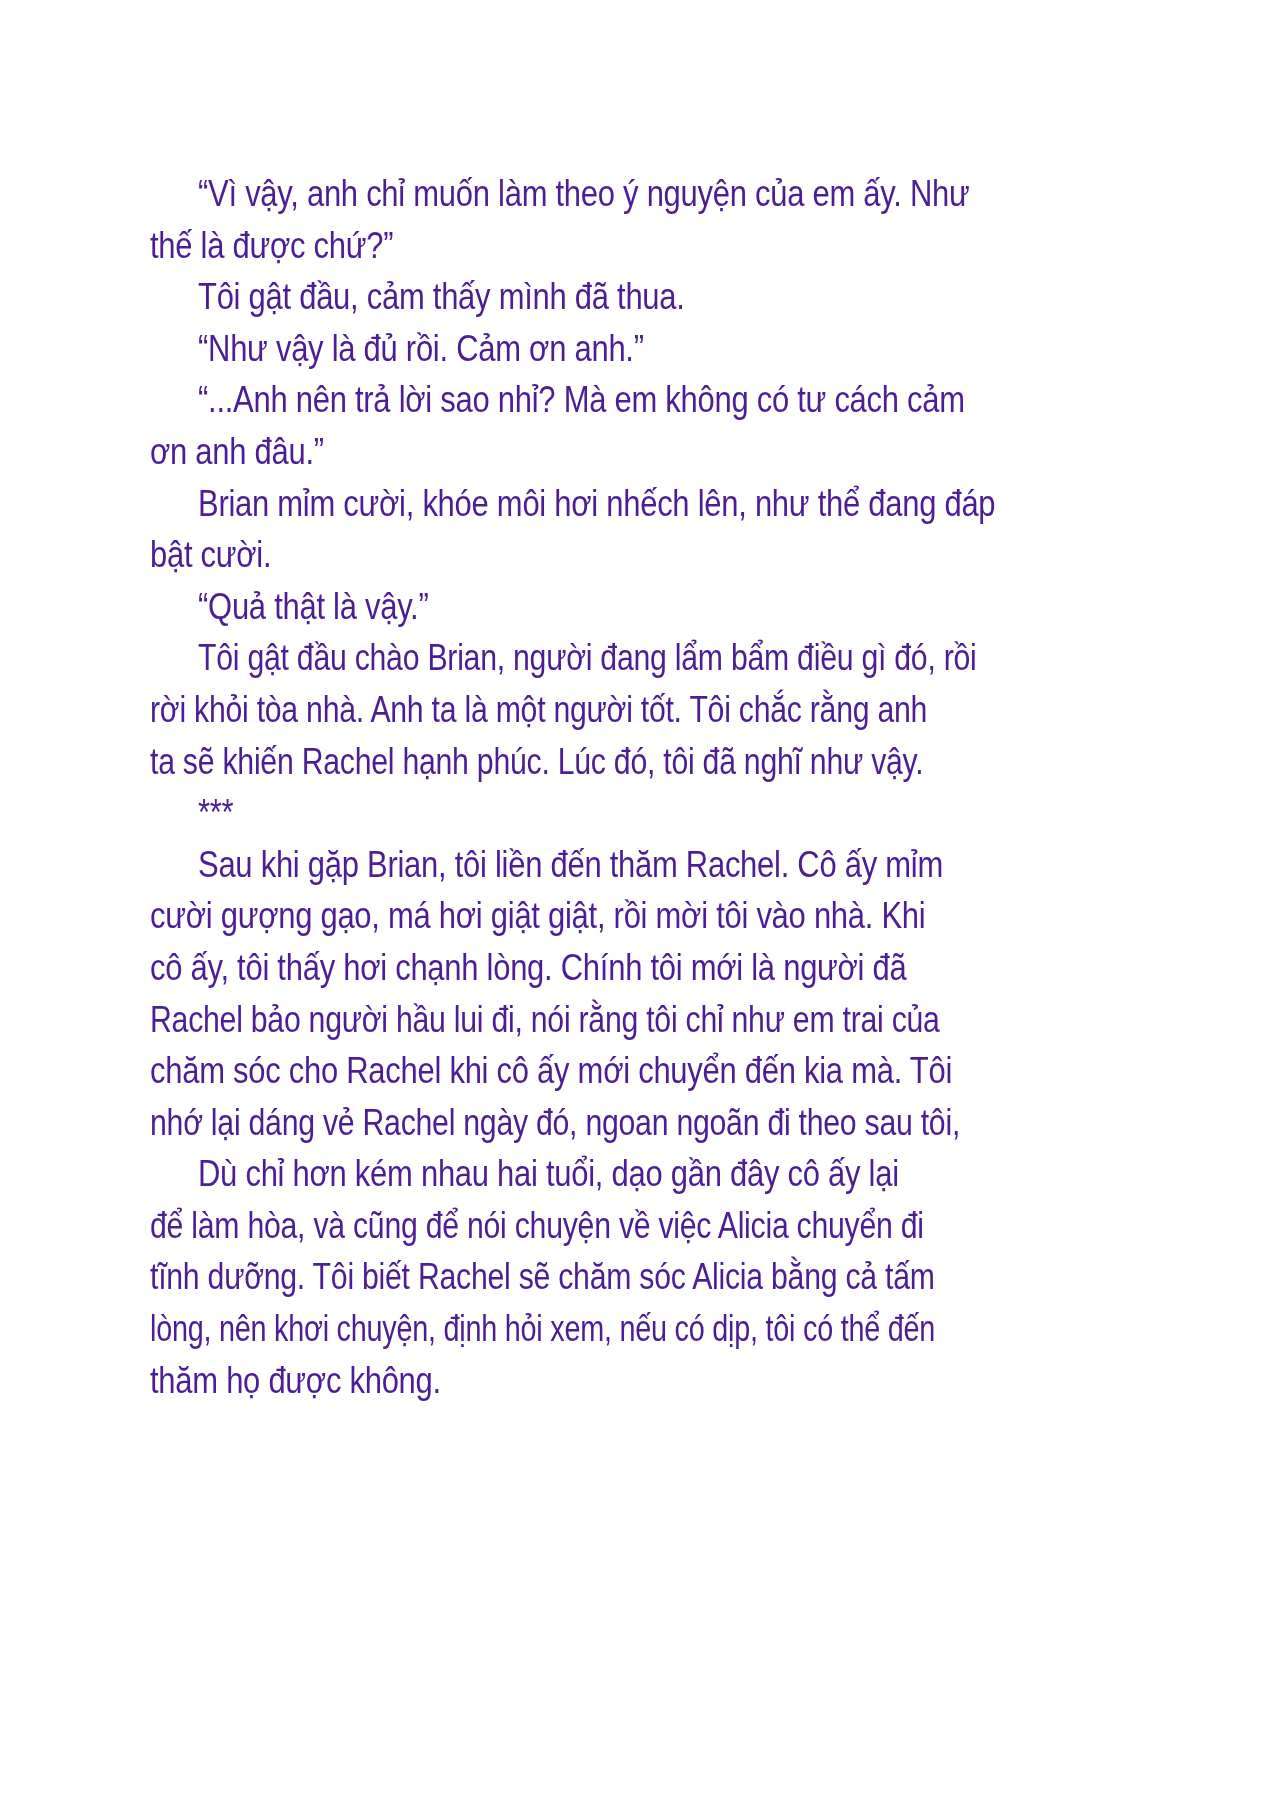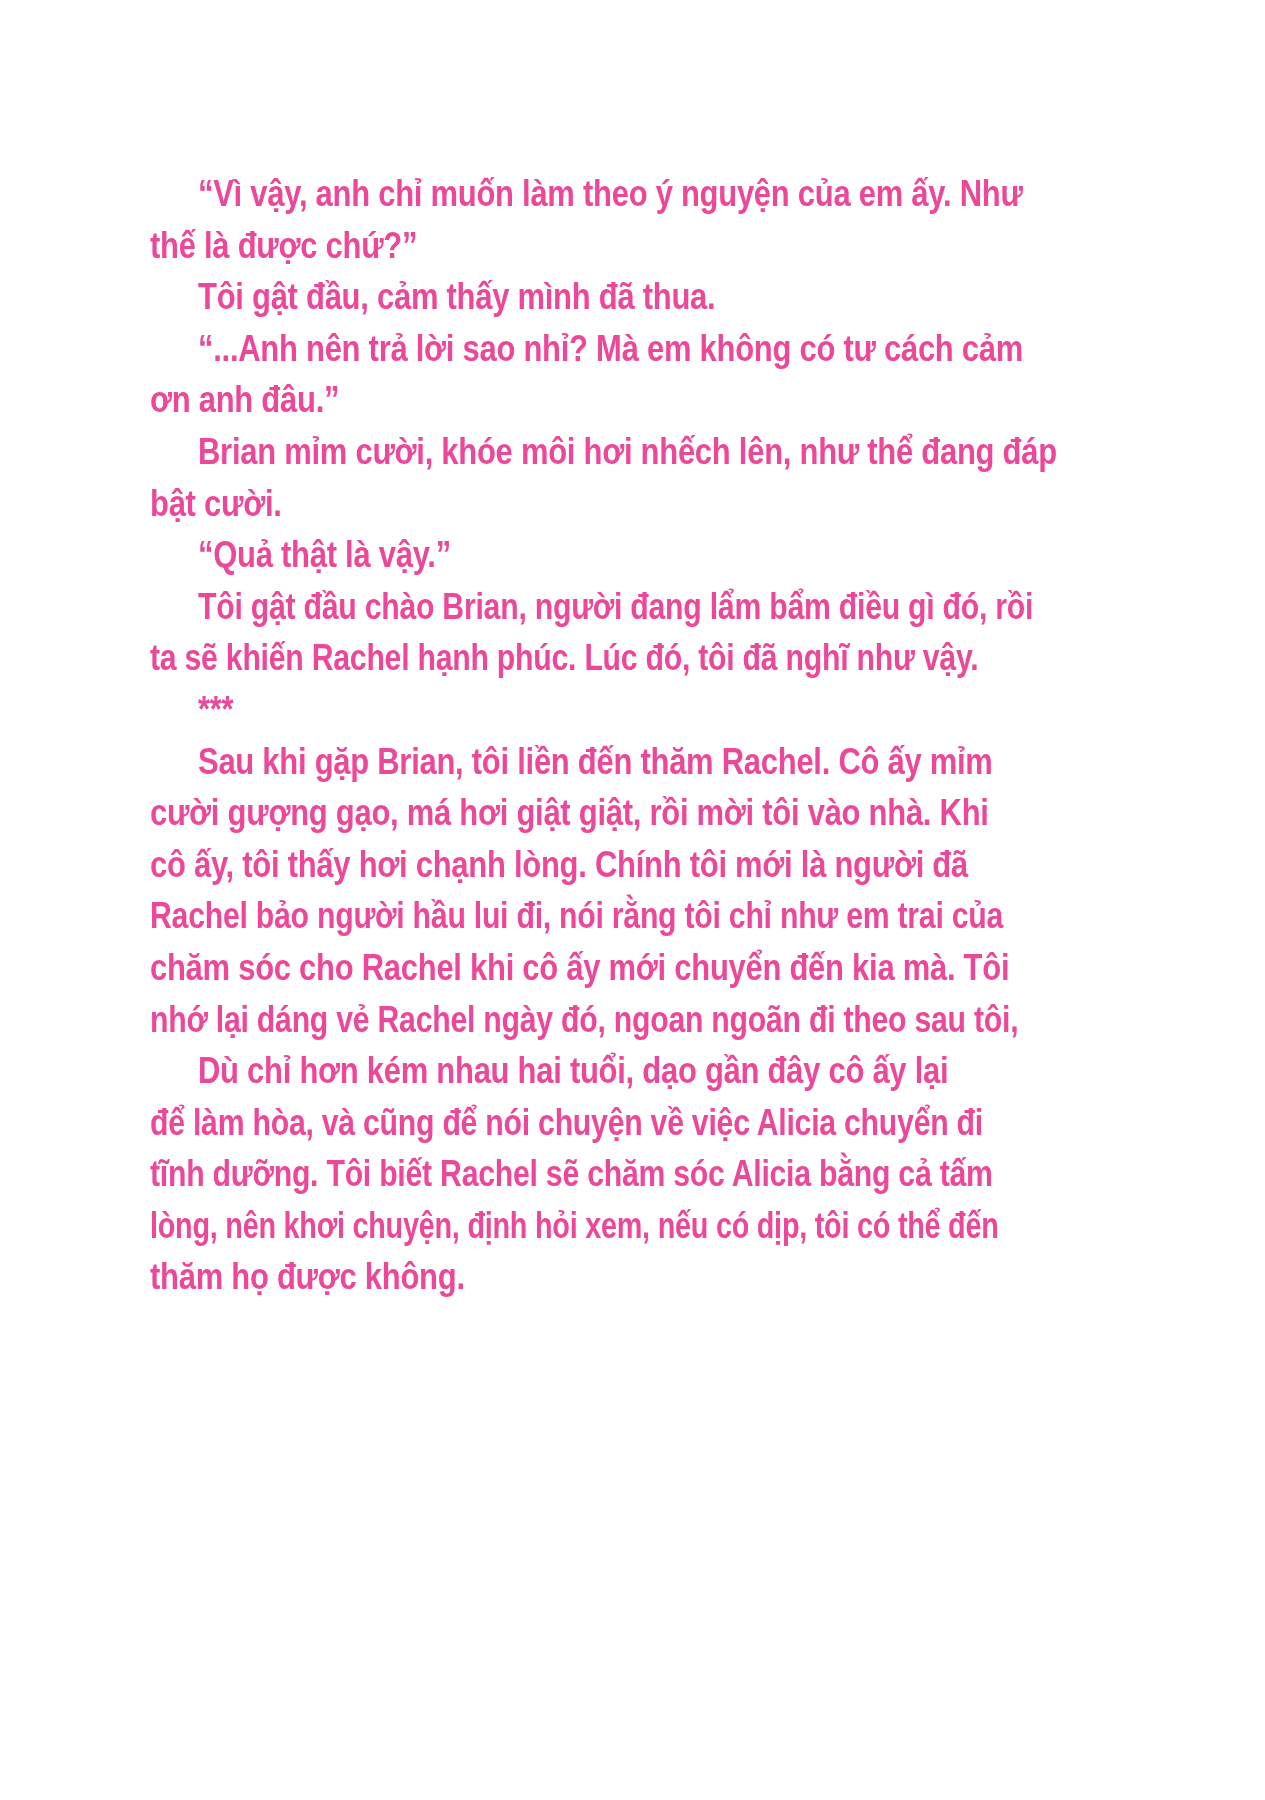--- a/index.html
+++ b/index.html
@@ -26,48 +26,50 @@
       left: 150px;
       top: 168px;
       width: 960px;
     }
     .line {
       position: relative;
       height: 51.6px;
       line-height: 51.6px;
       white-space: nowrap;
       font-family: "Liberation Sans", "DejaVu Sans", sans-serif;
-      font-weight: bold;
+      font-weight: normal;
       font-size: 36px;
-      color: #ec4899;
+      color: #4c1d95;
       letter-spacing: -0.3px;
       transform-origin: left center;
     }
     .line.indent {
       padding-left: 48px;
     }
     .line span {
       display: inline-block;
       transform-origin: left center;
     }
   </style>
 </head>
 <body>
 
 <div class="page">
   <div class="text-block" id="text-block">
     <div class="line indent"><span style="transform: scaleX(0.86);">“Vì vậy, anh chỉ muốn làm theo ý nguyện của em ấy. Như</span></div>
     <div class="line"><span style="transform: scaleX(0.86);">thế là được chứ?”</span></div>
     <div class="line indent"><span style="transform: scaleX(0.86);">Tôi gật đầu, cảm thấy mình đã thua.</span></div>
+    <div class="line indent"><span style="transform: scaleX(0.86);">“Như vậy là đủ rồi. Cảm ơn anh.”</span></div>
     <div class="line indent"><span style="transform: scaleX(0.86);">“...Anh nên trả lời sao nhỉ? Mà em không có tư cách cảm</span></div>
     <div class="line"><span style="transform: scaleX(0.86);">ơn anh đâu.”</span></div>
     <div class="line indent"><span style="transform: scaleX(0.86);">Brian mỉm cười, khóe môi hơi nhếch lên, như thể đang đáp</span></div>
     <div class="line"><span style="transform: scaleX(0.86);">bật cười.</span></div>
     <div class="line indent"><span style="transform: scaleX(0.86);">“Quả thật là vậy.”</span></div>
     <div class="line indent"><span style="transform: scaleX(0.84);">Tôi gật đầu chào Brian, người đang lẩm bẩm điều gì đó, rồi</span></div>
+    <div class="line"><span style="transform: scaleX(0.84);">rời khỏi tòa nhà. Anh ta là một người tốt. Tôi chắc rằng anh</span></div>
     <div class="line"><span style="transform: scaleX(0.84);">ta sẽ khiến Rachel hạnh phúc. Lúc đó, tôi đã nghĩ như vậy.</span></div>
     <div class="line indent"><span style="transform: scaleX(0.86);">***</span></div>
     <div class="line indent"><span style="transform: scaleX(0.86);">Sau khi gặp Brian, tôi liền đến thăm Rachel. Cô ấy mỉm</span></div>
     <div class="line"><span style="transform: scaleX(0.86);">cười gượng gạo, má hơi giật giật, rồi mời tôi vào nhà. Khi</span></div>
     <div class="line"><span style="transform: scaleX(0.86);">cô ấy, tôi thấy hơi chạnh lòng. Chính tôi mới là người đã</span></div>
     <div class="line"><span style="transform: scaleX(0.84);">Rachel bảo người hầu lui đi, nói rằng tôi chỉ như em trai của</span></div>
     <div class="line"><span style="transform: scaleX(0.86);">chăm sóc cho Rachel khi cô ấy mới chuyển đến kia mà. Tôi</span></div>
     <div class="line"><span style="transform: scaleX(0.84);">nhớ lại dáng vẻ Rachel ngày đó, ngoan ngoãn đi theo sau tôi,</span></div>
     <div class="line indent"><span style="transform: scaleX(0.86);">Dù chỉ hơn kém nhau hai tuổi, dạo gần đây cô ấy lại</span></div>
     <div class="line"><span style="transform: scaleX(0.84);">để làm hòa, và cũng để nói chuyện về việc Alicia chuyển đi</span></div>

